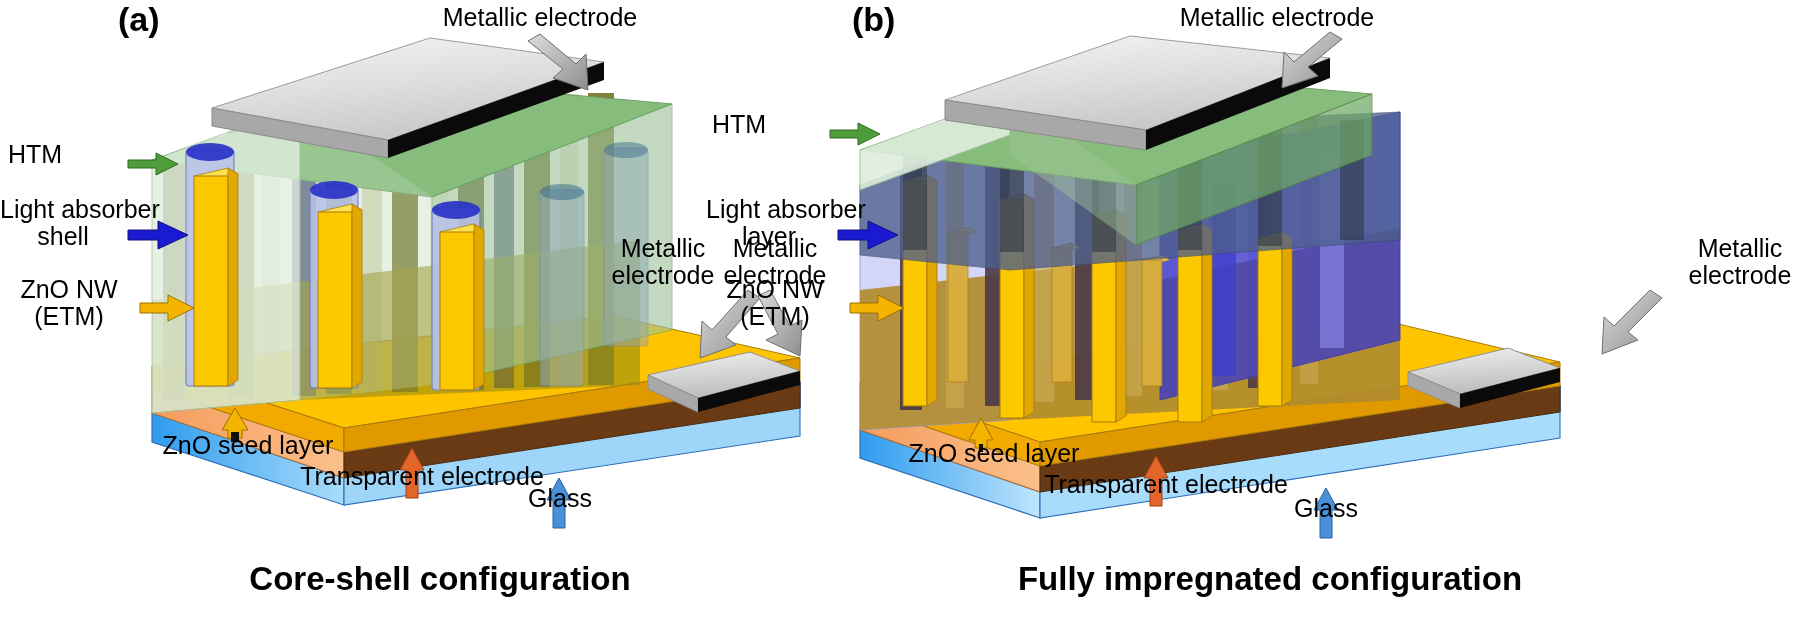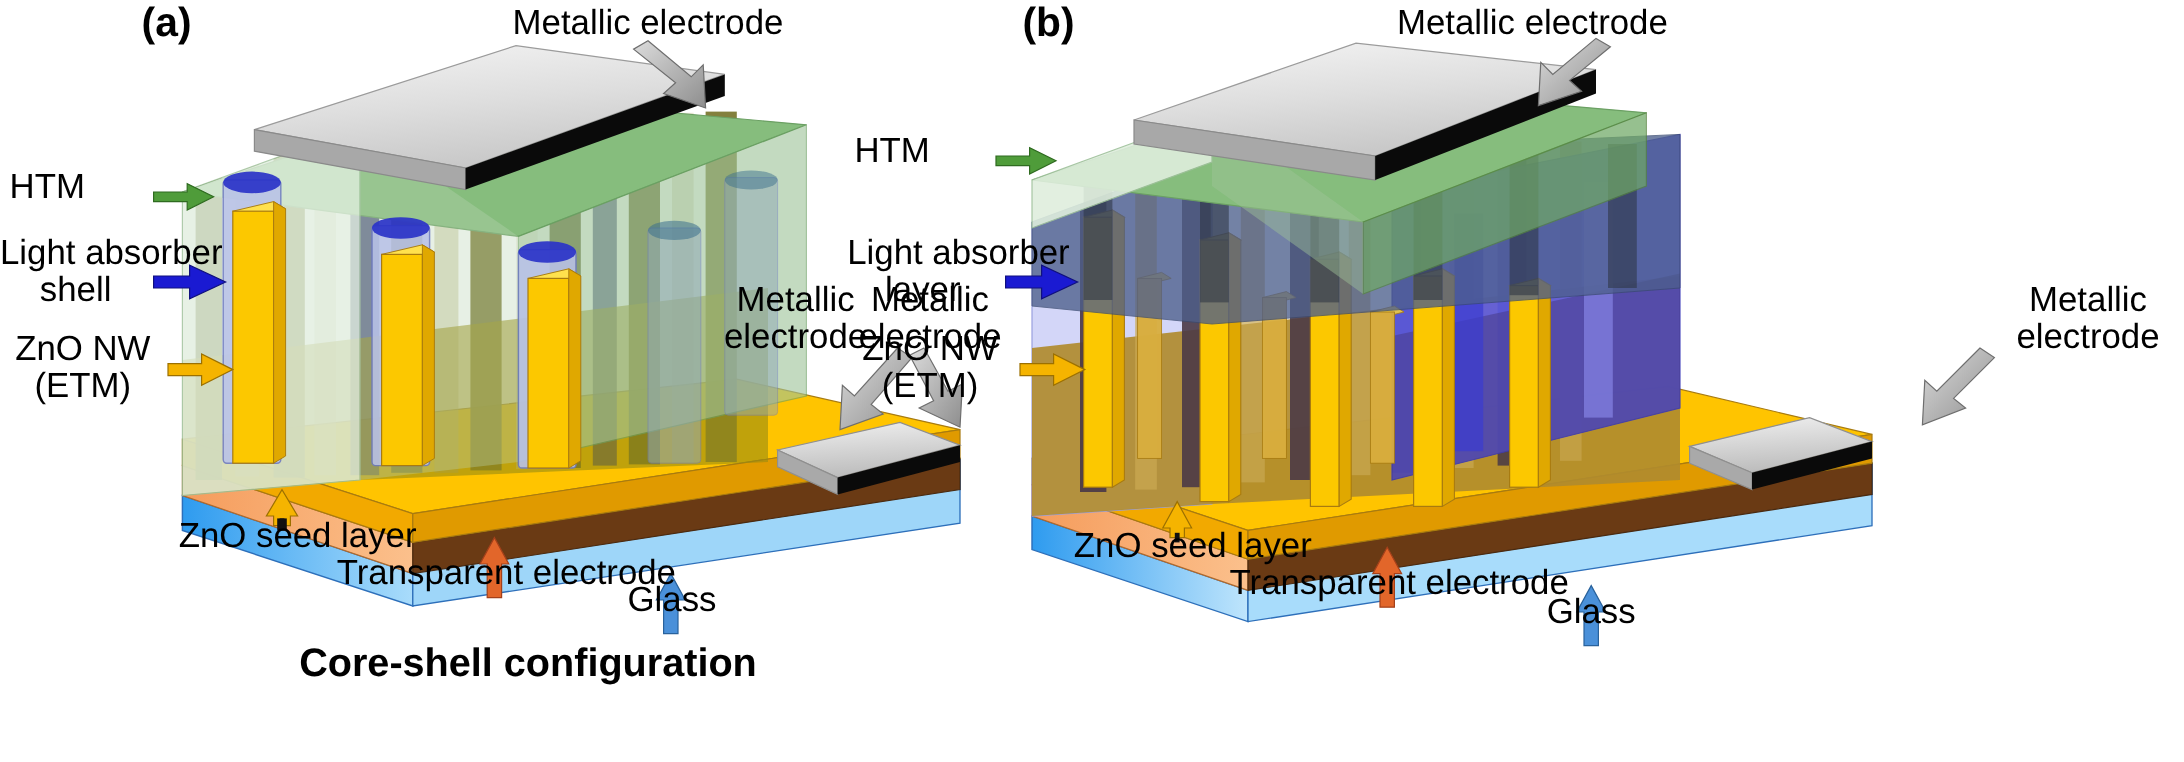--- a/index.html
+++ b/index.html
@@ -1,20 +1,20 @@
 <!DOCTYPE html>
 <html><head>
 <meta charset="utf-8">
 <style>
   html,body{margin:0;padding:0;background:#ffffff;}
   body{width:1820px;height:635px;overflow:hidden;font-family:"Liberation Sans",sans-serif;}
   #stage{position:relative;width:1820px;height:635px;background:#fff;}
   svg{display:block;}
   .lbl{position:absolute;font-family:"Liberation Sans",sans-serif;color:#000;
-       font-size:29px;line-height:1.06;white-space:pre;}
+       font-size:25px;line-height:1.06;white-space:pre;}
   .lbl.c{text-align:center;}
   .lbl.r{text-align:left;}
   .panel-tag{position:absolute;font-size:34px;font-weight:bold;font-family:"Liberation Sans",sans-serif;color:#000;}
   .caption{position:absolute;font-size:33px;font-weight:bold;font-family:"Liberation Sans",sans-serif;color:#000;text-align:center;white-space:pre;}
 </style>
 </head>
 <body>
 
 <div id="stage">
 
@@ -375,21 +375,21 @@
 
 <div class="lbl c" style="left:690px;top:235px;width:170px;">Metallic
 electrode</div>
 
 <div class="lbl c" style="left:140px;top:432px;width:216px;">ZnO seed layer</div>
 
 <div class="lbl c" style="left:272px;top:463px;width:300px;">Transparent electrode</div>
 
 <div class="lbl c" style="left:500px;top:485px;width:120px;">Glass</div>
 
-<div class="caption" style="left:160px;top:533px;width:560px;">Core-shell configuration</div>
+<div class="caption" style="left:160px;top:560px;width:560px;">Core-shell configuration</div>
 
 <div class="panel-tag" style="left:852px;top:0px;">(b)</div>
 
 <div class="lbl c" style="left:1122px;top:4px;width:310px;">Metallic electrode</div>
 
 <div class="lbl r" style="left:712px;top:111px;width:112px;">HTM</div>
 
 <div class="lbl c" style="left:706px;top:196px;width:126px;">Light absorber
 layer</div>
 
@@ -401,14 +401,15 @@
 
 <div class="lbl c" style="left:1660px;top:235px;width:160px;">Metallic
 electrode</div>
 
 <div class="lbl c" style="left:886px;top:440px;width:216px;">ZnO seed layer</div>
 
 <div class="lbl c" style="left:1016px;top:471px;width:300px;">Transparent electrode</div>
 
 <div class="lbl c" style="left:1266px;top:495px;width:120px;">Glass</div>
 
+<div class="caption" style="left:880px;top:560px;width:780px;">Fully impregnated configuration</div>
 
 </div>
 
 </body></html>

